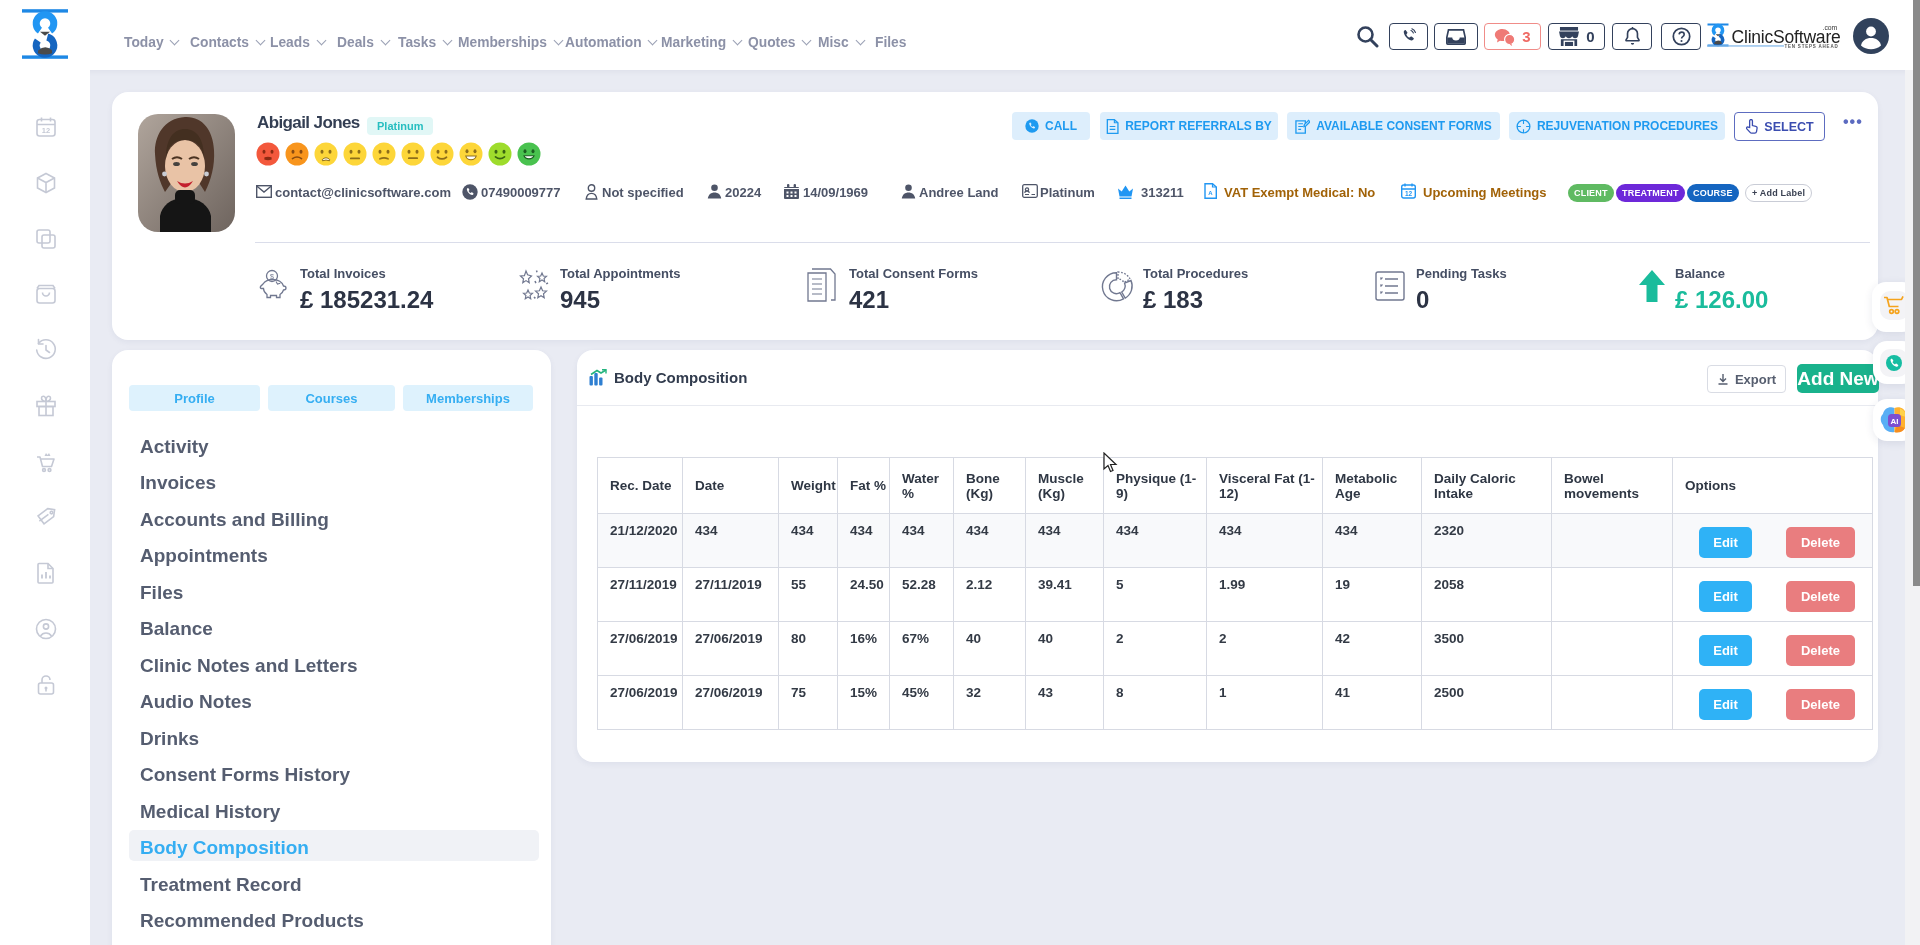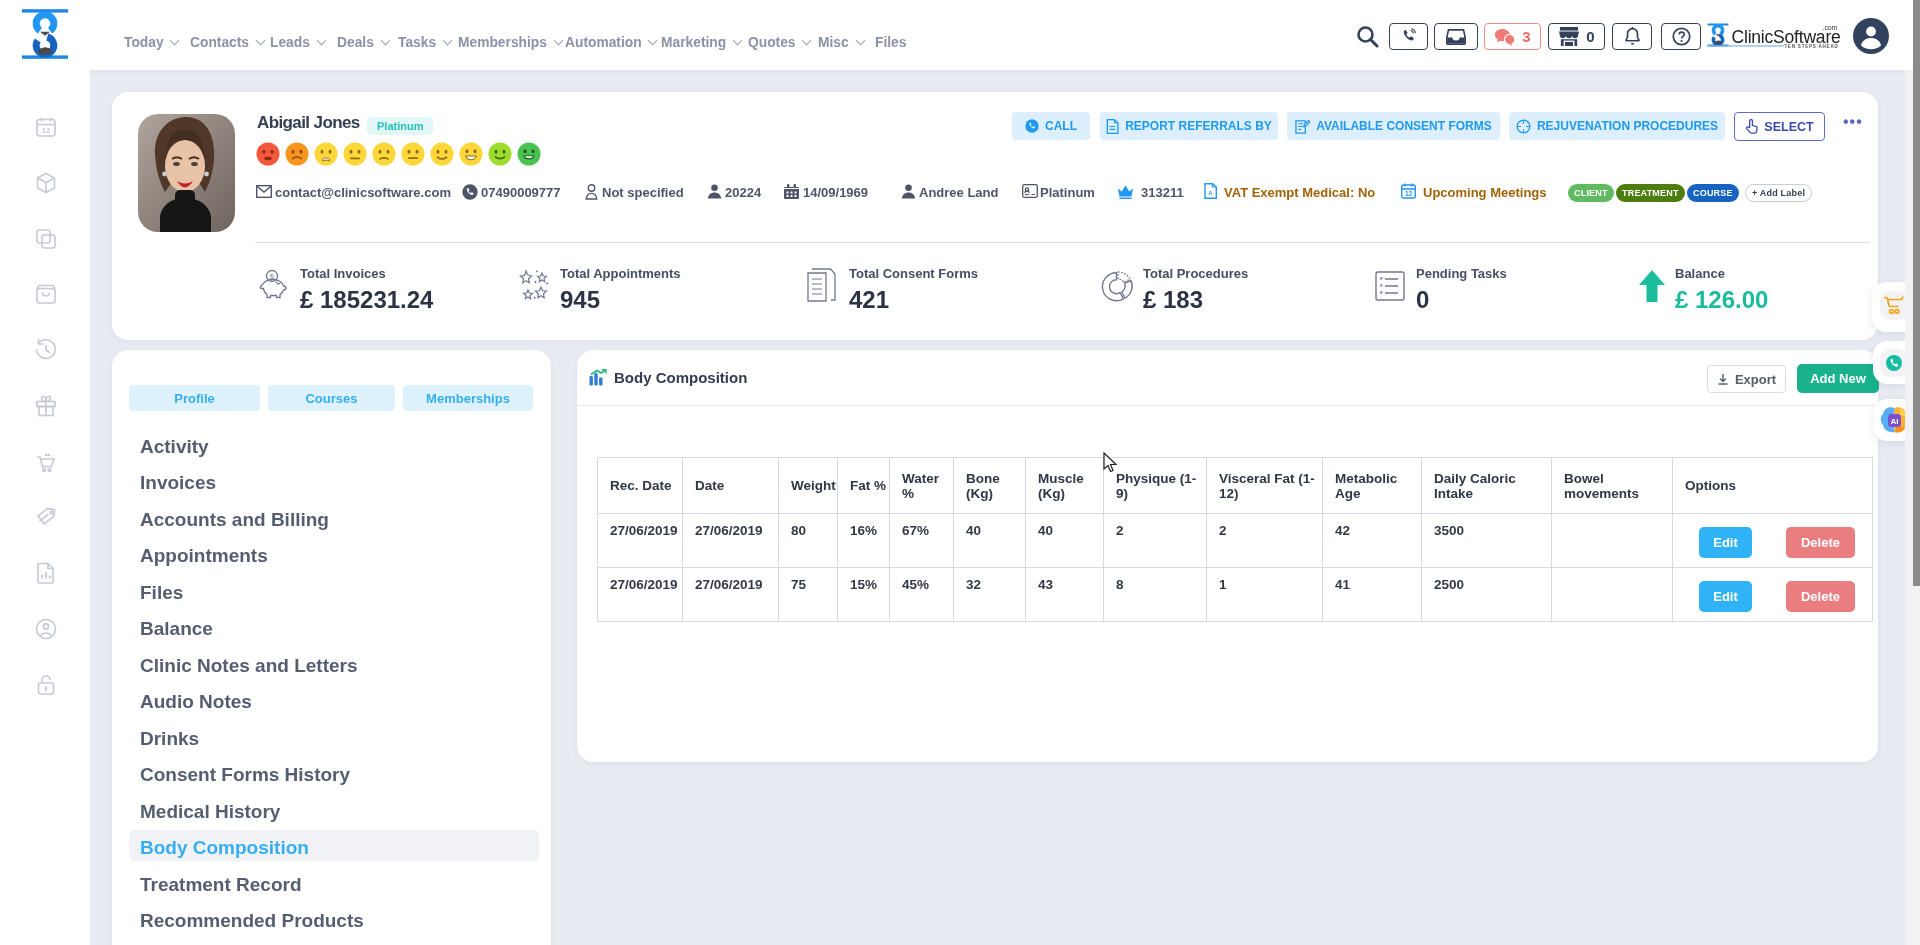--- a/index.html
+++ b/index.html
@@ -37,21 +37,21 @@
 .stat .val { font-size:24px; font-weight:bold; color:#2c3344; }
 
 .pill { height:18px; border-radius:9px; color:#fff; font-size:9px; font-weight:bold; display:inline-flex; align-items:center; padding:0 6px; letter-spacing:.2px; }
 
 .tab { position:absolute; top:385px; height:26px; background:#def2fd; color:#35aef2; font-size:13px; font-weight:bold; border-radius:4px; display:flex; align-items:center; justify-content:center; }
 .litem { position:absolute; left:140px; font-size:19px; font-weight:bold; color:#555d70; }
 #hilite { position:absolute; left:129px; top:830px; width:410px; height:31px; background:#f0f2f6; border-radius:5px; }
 
 #bctitle { position:absolute; left:614px; top:369px; font-size:15px; font-weight:bold; color:#323c4e; }
 #exportbtn { position:absolute; left:1707px; top:365px; width:79px; height:28px; border:1px solid #d9dce4; border-radius:4px; background:#fff; color:#565e6f; font-size:13px; font-weight:bold; display:flex; align-items:center; justify-content:center; gap:6px; }
-#addnew { position:absolute; left:1797px; top:364px; width:82px; height:29px; background:#19b28c; border-radius:5px; color:#fff; font-size:13px; font-weight:bold; display:flex; align-items:center; justify-content:center; }
+#addnew { position:absolute; left:1797px; top:364px; width:82px; height:29px; background:#19b28c; border-radius:5px; color:#fff; font-size:19px; font-weight:bold; display:flex; align-items:center; justify-content:center; }
 #bcdivider { position:absolute; left:577px; top:405px; width:1301px; height:1px; background:#e8eaf0; }
 
 #bctable { position:absolute; left:597px; top:457px; width:1266px; border-collapse:collapse; table-layout:fixed; font-size:13.5px; color:#333a45; }
 #bctable th, #bctable td { border:1px solid #d7dae3; text-align:left; padding:0 2px 0 12px; font-weight:bold; }
 #bctable th { height:56px; color:#2f3744; vertical-align:middle; }
 #bctable td { height:54px; vertical-align:top; padding-top:9px; }
 #bctable td.opt { vertical-align:middle; padding-top:0; }
 #bctable tr.odd td { background:#f8f9fb; }
 .tbtn { display:inline-block; border-radius:5px; color:#fff; font-size:13px; font-weight:bold; text-align:center; }
 .edit { background:#2fb2f6; width:53px; padding:8px 0; margin-left:14px; position:relative; top:2px; }
@@ -362,21 +362,21 @@
       <text x="6.5" y="11.5" text-anchor="middle" font-size="6" fill="#2196f3" stroke="none" font-weight="bold">A</text>
     </svg>
   <span class="abs clink" style="left:1224px;top:185px">VAT Exempt Medical: No</span>
   <svg class="abs" style="left:1401px;top:183px" width="15" height="16" viewBox="0 0 15 16" fill="none" stroke="#2196f3" stroke-width="1.4">
       <rect x=".7" y="2" width="13.6" height="13" rx="2"></rect>
       <path d="M.7 6h13.6M4 .5v3M11 .5v3"></path>
       <text x="7.5" y="13" text-anchor="middle" font-size="6.5" fill="#2196f3" stroke="none" font-weight="bold">12</text>
     </svg>
   <span class="abs clink" style="left:1423px;top:185px">Upcoming Meetings</span>
   <span class="pill abs" style="left:1568px;top:184px;background:#5fba62;">CLIENT</span>
-  <span class="pill abs" style="left:1616px;top:184px;background:#4d7c0f;">TREATMENT</span>
+  <span class="pill abs" style="left:1616px;top:184px;background:#6d28d9;">TREATMENT</span>
   <span class="pill abs" style="left:1687px;top:184px;background:#1565c0;">COURSE</span>
   <span class="pill abs" style="left:1745px;top:184px;background:#fff;border:1px solid #c9ccd6;color:#3a4152;">+ Add Label</span>
 </div>
 <div id="pdivider"></div>
 <div id="actionbtns">
   <div class="pabtn" style="left:1012px;width:78px;"><svg width="14" height="14" viewBox="0 0 24 24">
         <circle cx="12" cy="12" r="11.5" fill="#1e9af0"></circle>
         <path d="M8.2 6.3c.4-.4 1.1-.3 1.4.2l1.3 1.8c.2.4.2.8-.1 1.1l-.7.8c-.2.2-.2.5 0 .8.6 1 1.4 1.8 2.3 2.4.3.2.6.1.8-.1l.8-.7c.3-.3.8-.3 1.1-.1l1.8 1.3c.5.3.6 1 .2 1.4l-.8.8c-.4.4-.9.6-1.4.4-2.1-.6-3.9-1.8-5.3-3.4-1.2-1.4-2-3-2.3-4.8-.1-.5.1-1 .5-1.3z" fill="#ddeefc"></path>
       </svg>CALL</div>
   <div class="pabtn" style="left:1100px;width:178px;"><svg width="13" height="15" viewBox="0 0 13 16" fill="none" stroke="#1e9af0" stroke-width="1.4">
@@ -500,20 +500,50 @@
   <th style="width:64px">Water %</th>
   <th style="width:72px">Bone (Kg)</th>
   <th style="width:78px">Muscle (Kg)</th>
   <th style="width:103px">Physique (1-9)</th>
   <th style="width:116px">Visceral Fat (1-12)</th>
   <th style="width:99px">Metabolic Age</th>
   <th style="width:130px">Daily Caloric Intake</th>
   <th style="width:121px">Bowel movements</th>
   <th style="width:200px">Options</th>
 </tr>
+<tr class="odd">
+        <td>21/12/2020</td>
+        <td>434</td>
+        <td>434</td>
+        <td>434</td>
+        <td>434</td>
+        <td>434</td>
+        <td>434</td>
+        <td>434</td>
+        <td>434</td>
+        <td>434</td>
+        <td>2320</td>
+        <td></td>
+        <td class="opt"><span class="tbtn edit">Edit</span><span class="tbtn del">Delete</span></td>
+      </tr>
+<tr>
+        <td>27/11/2019</td>
+        <td>27/11/2019</td>
+        <td>55</td>
+        <td>24.50</td>
+        <td>52.28</td>
+        <td>2.12</td>
+        <td>39.41</td>
+        <td>5</td>
+        <td>1.99</td>
+        <td>19</td>
+        <td>2058</td>
+        <td></td>
+        <td class="opt"><span class="tbtn edit">Edit</span><span class="tbtn del">Delete</span></td>
+      </tr>
 <tr>
         <td>27/06/2019</td>
         <td>27/06/2019</td>
         <td>80</td>
         <td>16%</td>
         <td>67%</td>
         <td>40</td>
         <td>40</td>
         <td>2</td>
         <td>2</td>

